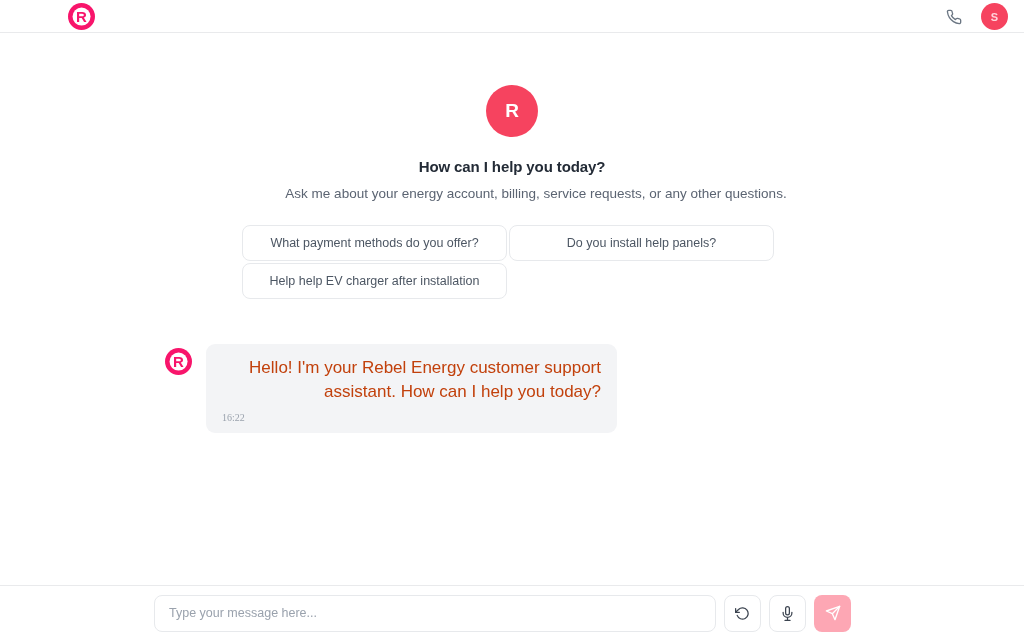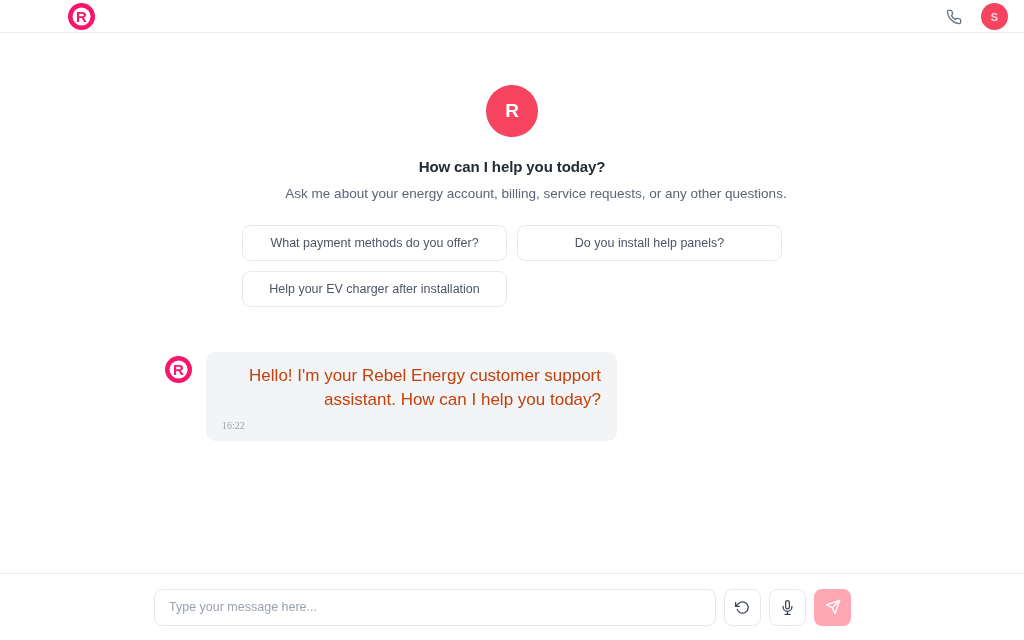--- a/index.html
+++ b/index.html
@@ -140,21 +140,21 @@
     padding-left: 48px;
   }
 
   
   .chips {
     margin: 0 auto;
     margin-top: 24px;
     width: 540px;
     display: grid;
     grid-template-columns: 265px 265px;
-    gap: 10px;
+    gap: 2px;
   }
   .chip {
     height: 36px;
     border: 1px solid #e7e9ec;
     border-radius: 8px;
     background: #ffffff;
     display: flex;
     align-items: center;
     justify-content: center;
     font-size: 12.5px;
@@ -201,21 +201,21 @@
     color: #9aa2ad;
     font-family: Liberation Serif, serif;
   }
 
   
   .composer {
     position: absolute;
     left: 0;
     bottom: 0;
     width: 1024px;
-    height: 67px;
+    height: 55px;
     background: #ffffff;
     border-top: 1px solid #e9eaec;
     box-sizing: border-box;
     display: flex;
     align-items: center;
     padding: 0 24px;
     gap: 8px;
   }
   .msg-input {
     flex: 1 1 auto;
@@ -288,21 +288,21 @@
     <div class="big-logo">
       <span>R</span>
     </div>
     <div class="welcome-title">How can I help you today?</div>
     <div class="welcome-sub">Ask me about your energy account, billing, service requests, or any other questions.</div>
   </div>
 
   <div class="chips">
     <div class="chip">What payment methods do you offer?</div>
     <div class="chip">Do you install help panels?</div>
-    <div class="chip">Help your EV charger after installation</div>
+    <div class="chip">Help help EV charger after installation</div>
   </div>
 
   <div class="messages">
     <div class="msg-row">
       <div class="msg-avatar">
         <div class="ring-logo">
           <span>R</span>
         </div>
       </div>
       <div class="bubble">

